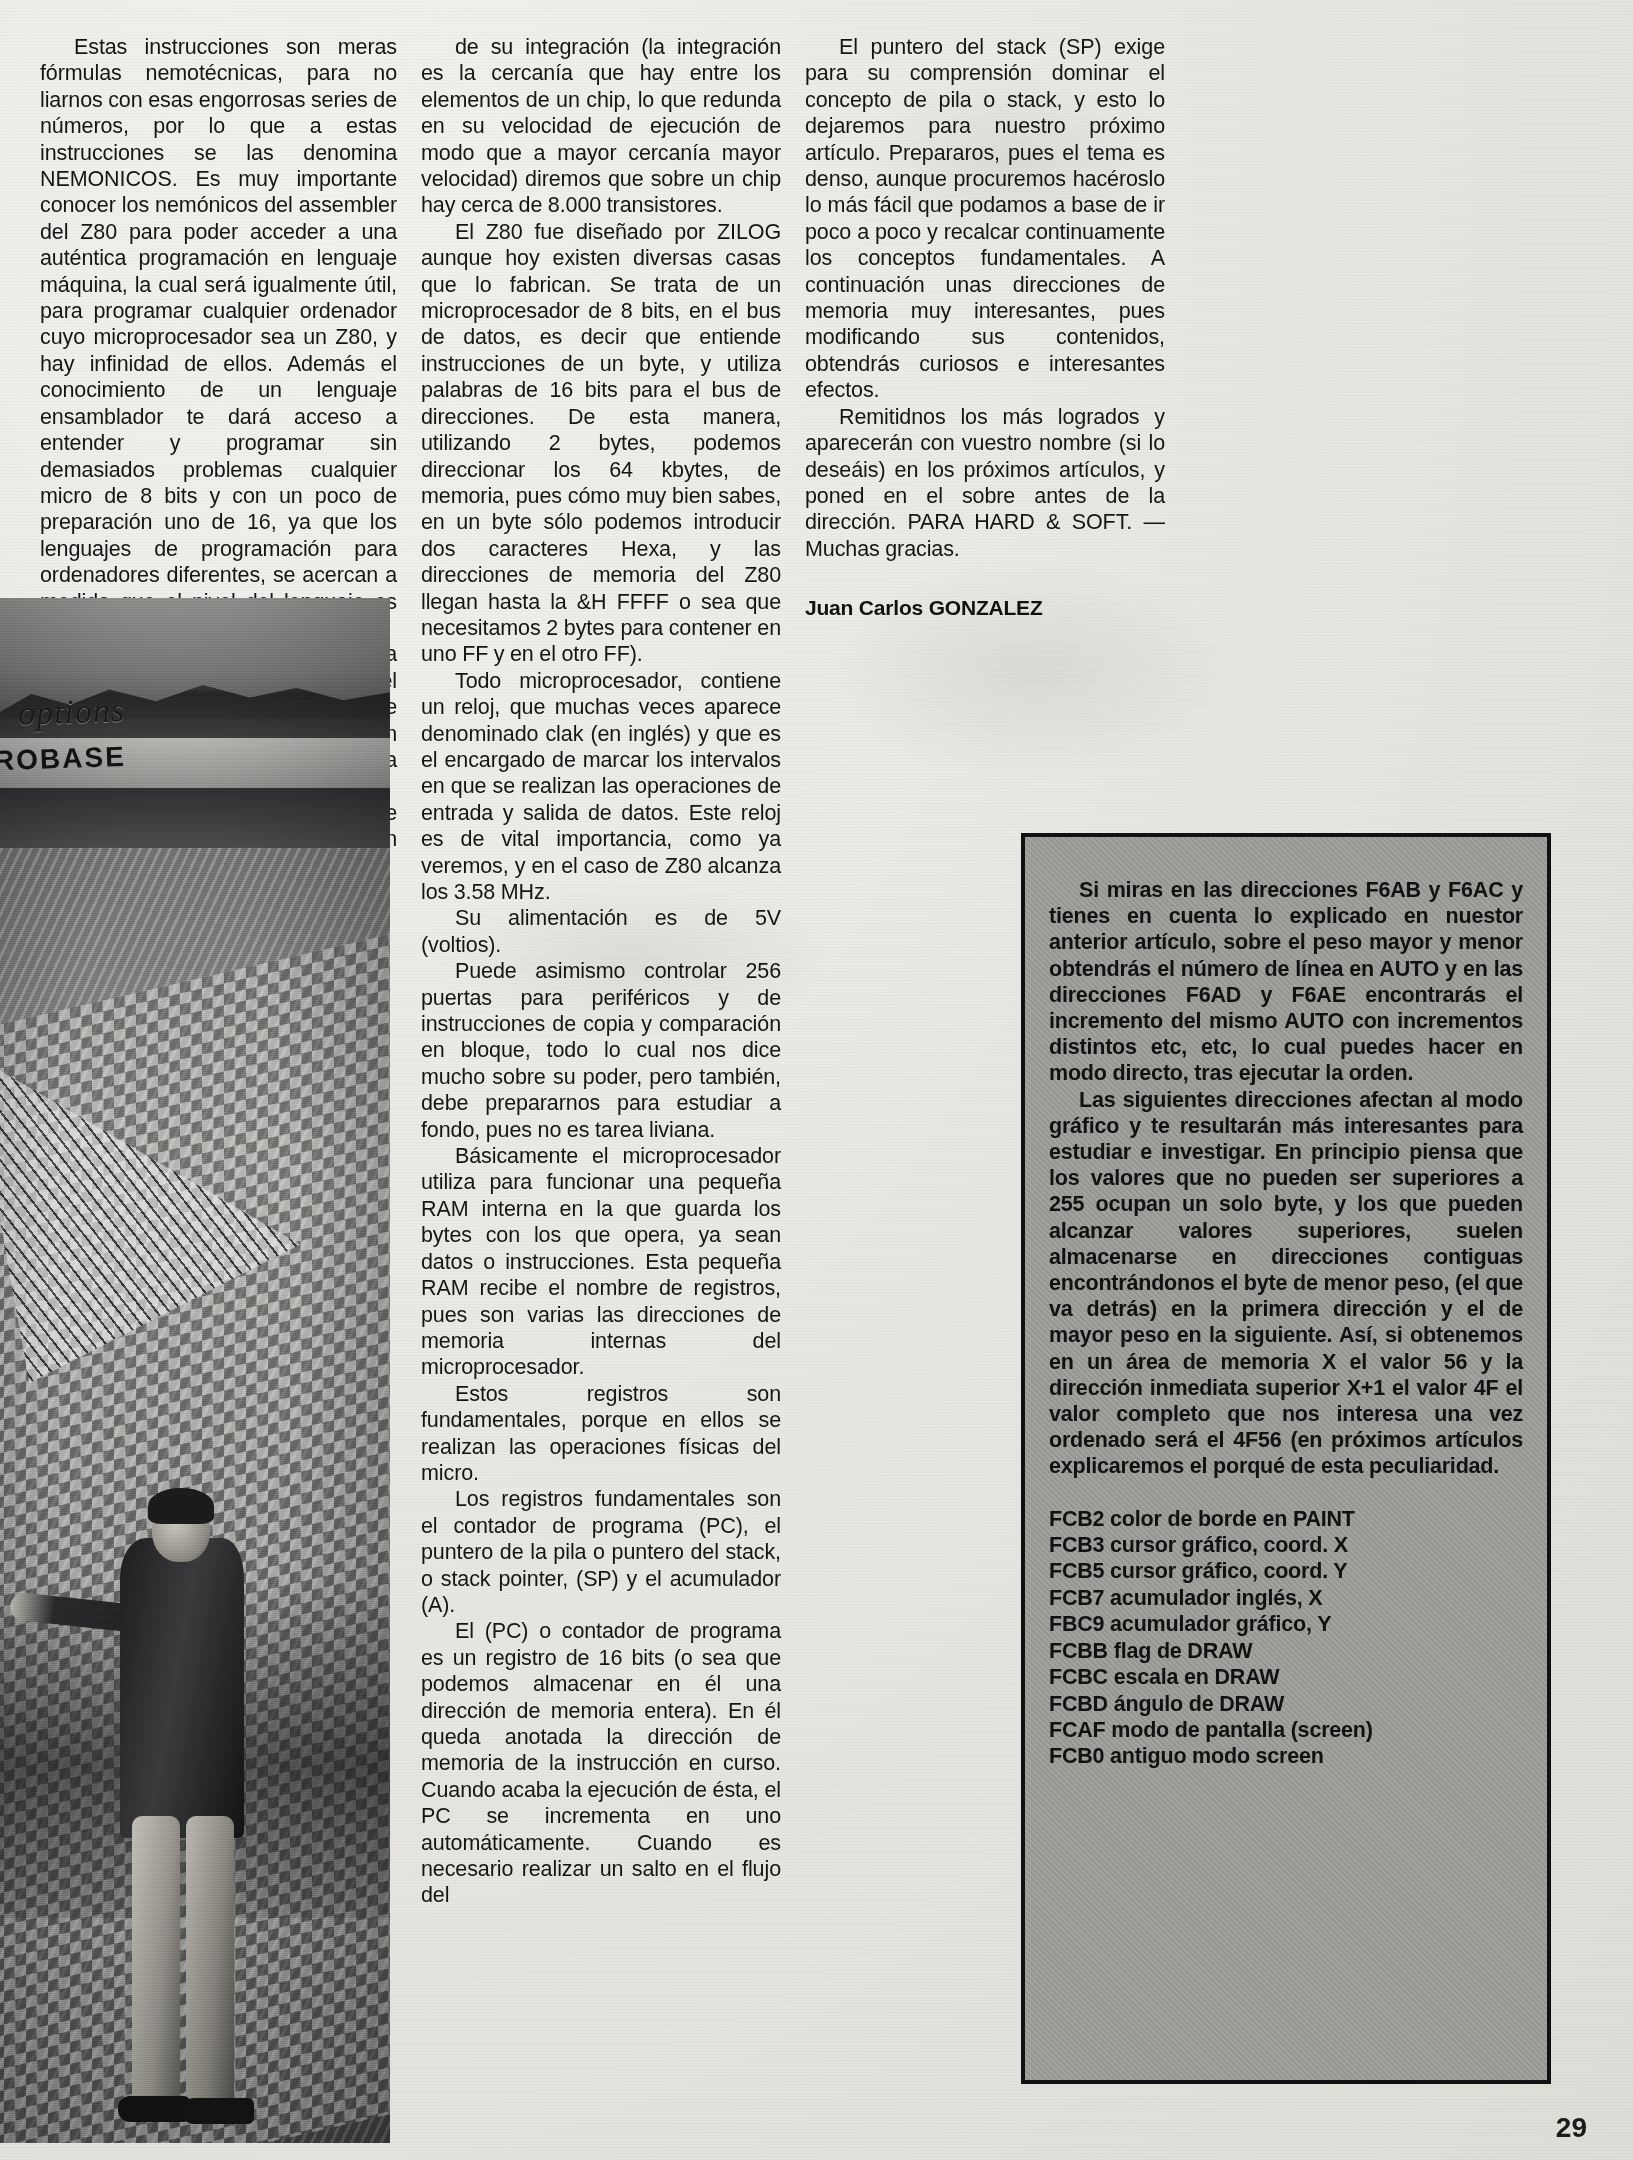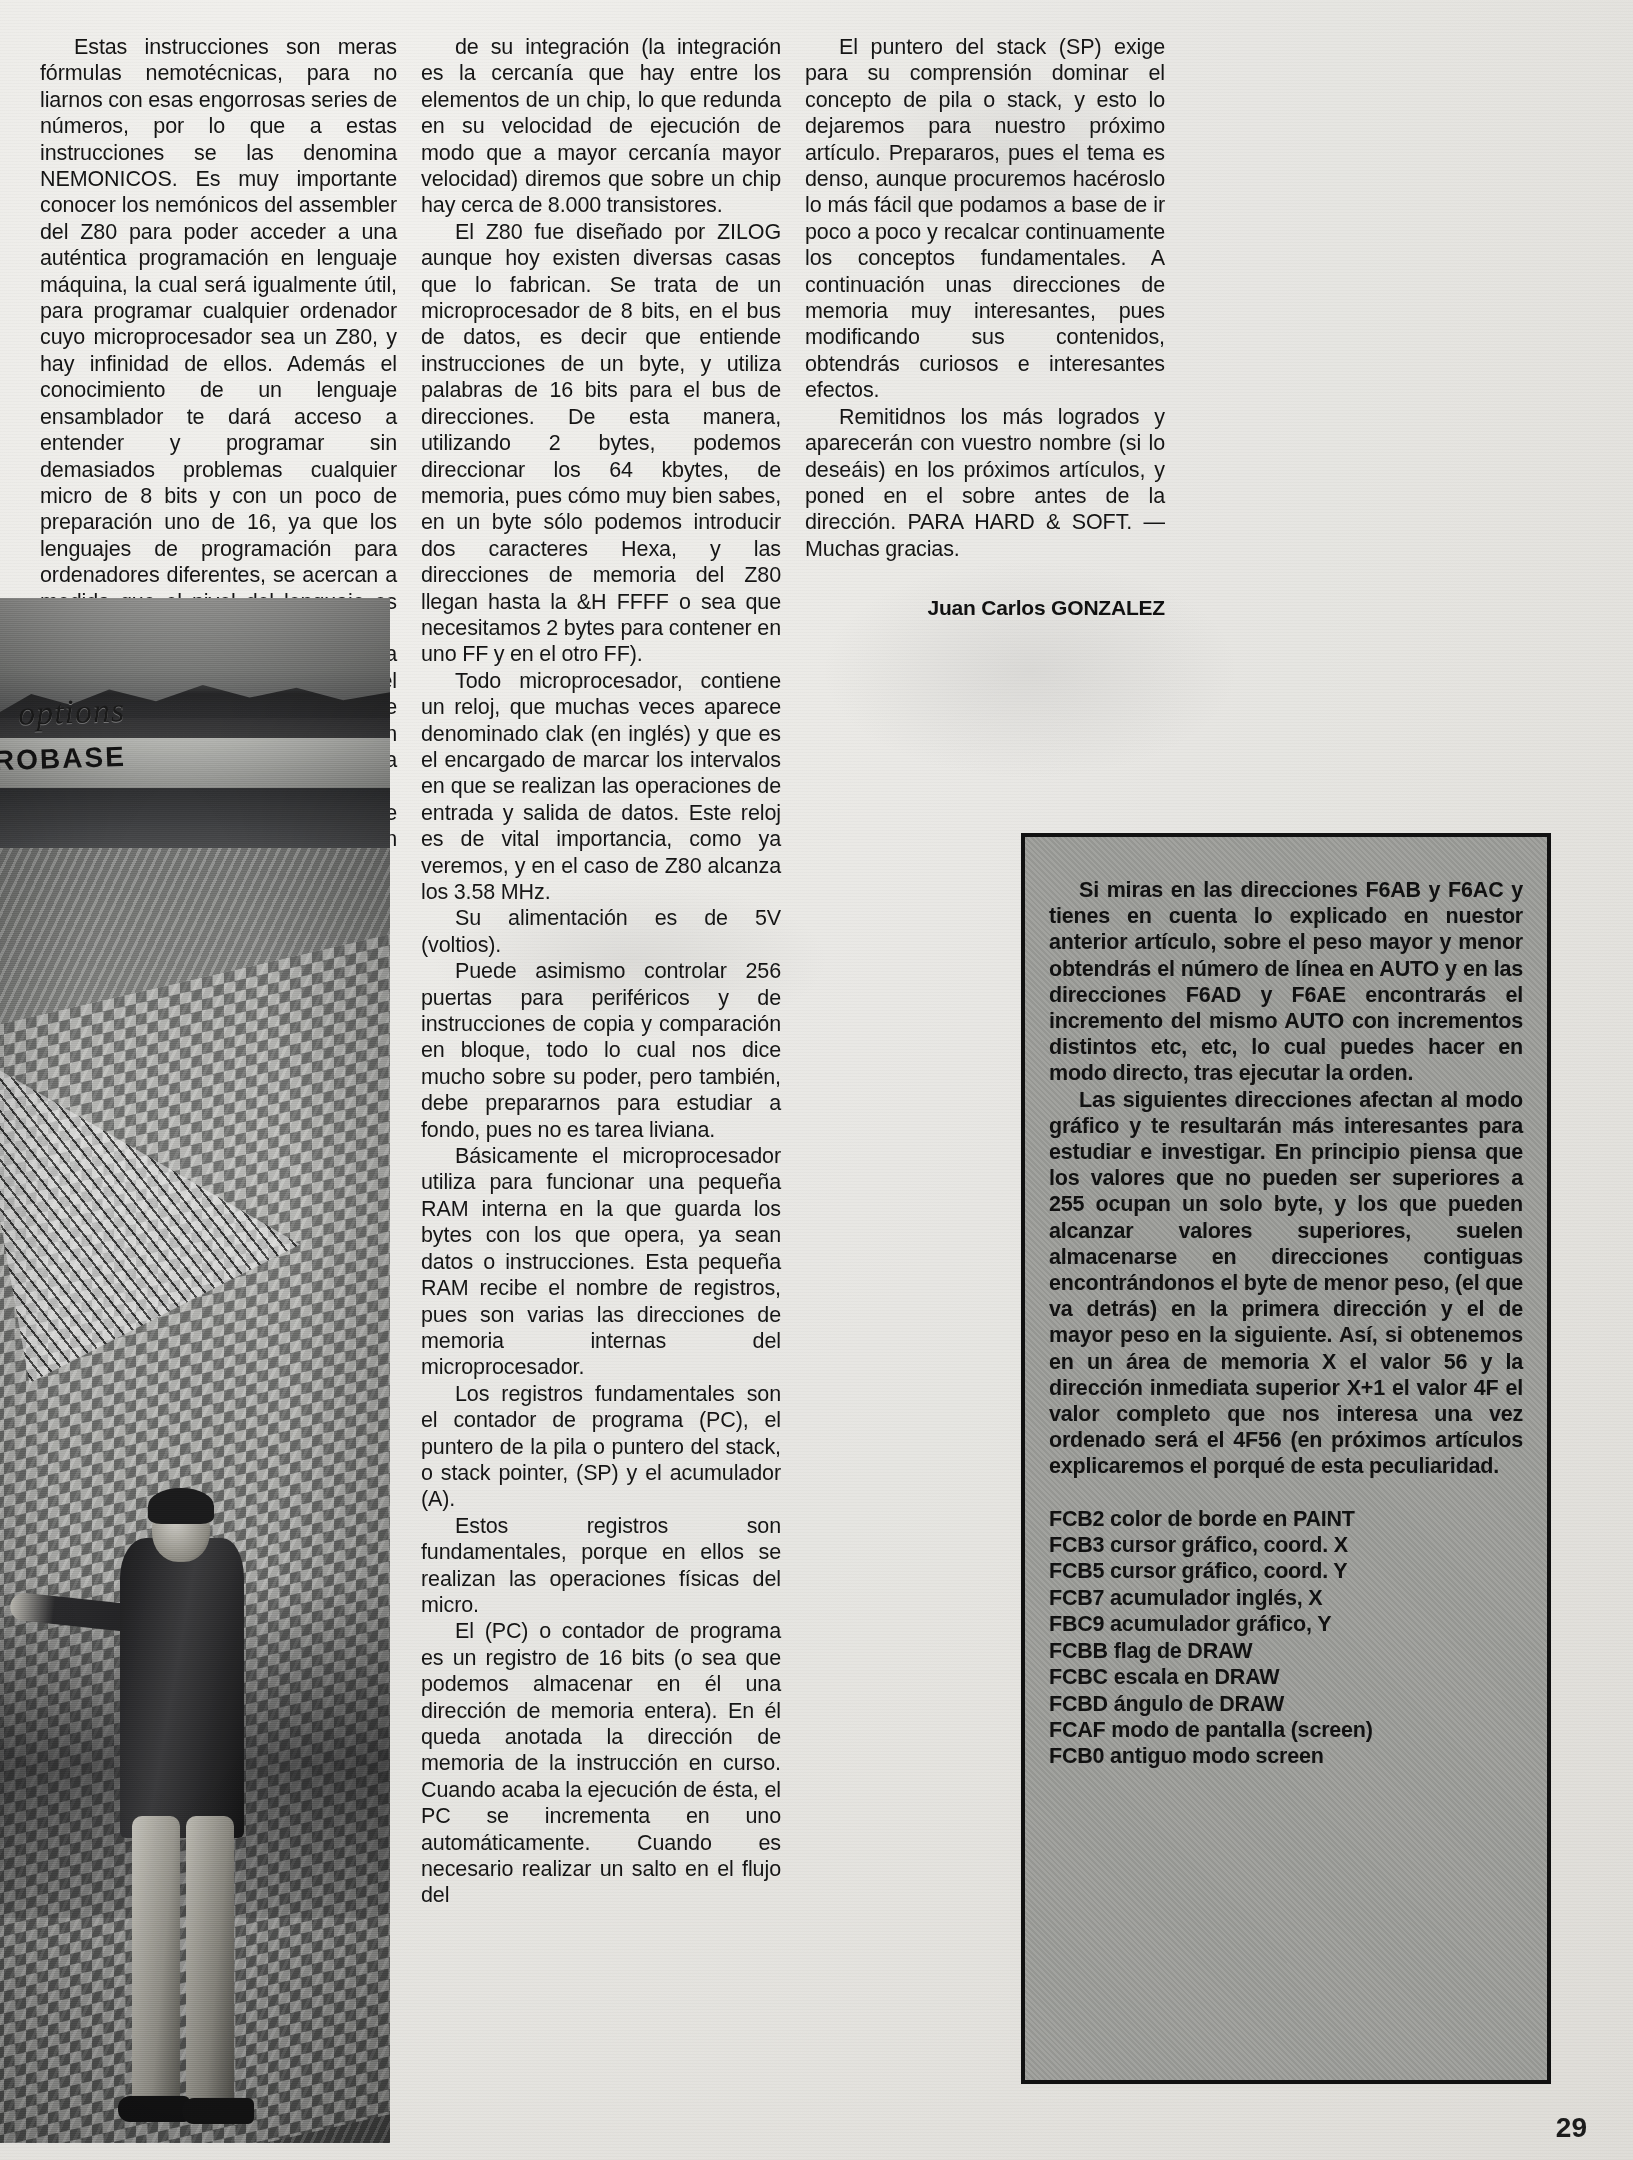--- a/index.html
+++ b/index.html
@@ -152,21 +152,21 @@
     position:absolute;inset:0;
     background-image:repeating-linear-gradient(0deg, rgba(255,255,255,.05) 0 1px, rgba(0,0,0,.05) 1px 2px);
     mix-blend-mode:overlay;
   }
 
   
   .col.c1 .textblock{ width:357px; }
 
   .byline{
     margin-top:34px;
-    text-align:right;
+    text-align:left;
     font-size:21px;
     font-weight:bold;
     color:#111;
     letter-spacing:-0.2px;
   }
 
   .grayboxwrap{
     position:absolute;
     left:1021px;
     top:833px;
@@ -241,22 +241,22 @@
       </div>
     </div>
 
     <div class="col c2">
       <p class="body">de su integración (la integración es la cercanía que hay entre los elementos de un chip, lo que redunda en su velocidad de ejecución de modo que a mayor cercanía mayor velocidad) diremos que sobre un chip hay cerca de 8.000 transistores.</p>
       <p class="body">El Z80 fue diseñado por ZILOG aunque hoy existen diversas casas que lo fabrican. Se trata de un microprocesador de 8 bits, en el bus de datos, es decir que entiende instrucciones de un byte, y utiliza palabras de 16 bits para el bus de direcciones. De esta manera, utilizando 2 bytes, podemos direccionar los 64 kbytes, de memoria, pues cómo muy bien sabes, en un byte sólo podemos introducir dos caracteres Hexa, y las direcciones de memoria del Z80 llegan hasta la &amp;H FFFF o sea que necesitamos 2 bytes para contener en uno FF y en el otro FF).</p>
       <p class="body">Todo microprocesador, contiene un reloj, que muchas veces aparece denominado clak (en inglés) y que es el encargado de marcar los intervalos en que se realizan las operaciones de entrada y salida de datos. Este reloj es de vital importancia, como ya veremos, y en el caso de Z80 alcanza los 3.58 MHz.</p>
       <p class="body">Su alimentación es de 5V (voltios).</p>
       <p class="body">Puede asimismo controlar 256 puertas para periféricos y de instrucciones de copia y comparación en bloque, todo lo cual nos dice mucho sobre su poder, pero también, debe prepararnos para estudiar a fondo, pues no es tarea liviana.</p>
       <p class="body">Básicamente el microprocesador utiliza para funcionar una pequeña RAM interna en la que guarda los bytes con los que opera, ya sean datos o instrucciones. Esta pequeña RAM recibe el nombre de registros, pues son varias las direcciones de memoria internas del microprocesador.</p>
+      <p class="body">Estos registros son fundamentales, porque en ellos se realizan las operaciones físicas del micro.</p>
       <p class="body">Los registros fundamentales son el contador de programa (PC), el puntero de la pila o puntero del stack, o stack pointer, (SP) y el acumulador (A).</p>
-      <p class="body">Estos registros son fundamentales, porque en ellos se realizan las operaciones físicas del micro.</p>
       <p class="body">El (PC) o contador de programa es un registro de 16 bits (o sea que podemos almacenar en él una dirección de memoria entera). En él queda anotada la dirección de memoria de la instrucción en curso. Cuando acaba la ejecución de ésta, el PC se incrementa en uno automáticamente. Cuando es necesario realizar un salto en el flujo del</p>
     </div>
 
     <div class="col c3">
       <p class="body">El puntero del stack (SP) exige para su comprensión dominar el concepto de pila o stack, y esto lo dejaremos para nuestro próximo artículo. Prepararos, pues el tema es denso, aunque procuremos hacéroslo lo más fácil que podamos a base de ir poco a poco y recalcar continuamente los conceptos fundamentales. A continuación unas direcciones de memoria muy interesantes, pues modificando sus contenidos, obtendrás curiosos e interesantes efectos.</p>
       <p class="body">Remitidnos los más logrados y aparecerán con vuestro nombre (si lo deseáis) en los próximos artículos, y poned en el sobre antes de la dirección. PARA HARD &amp; SOFT. — Muchas gracias.</p>
       <div class="byline">Juan Carlos GONZALEZ</div>
     </div>
 
   </div>

